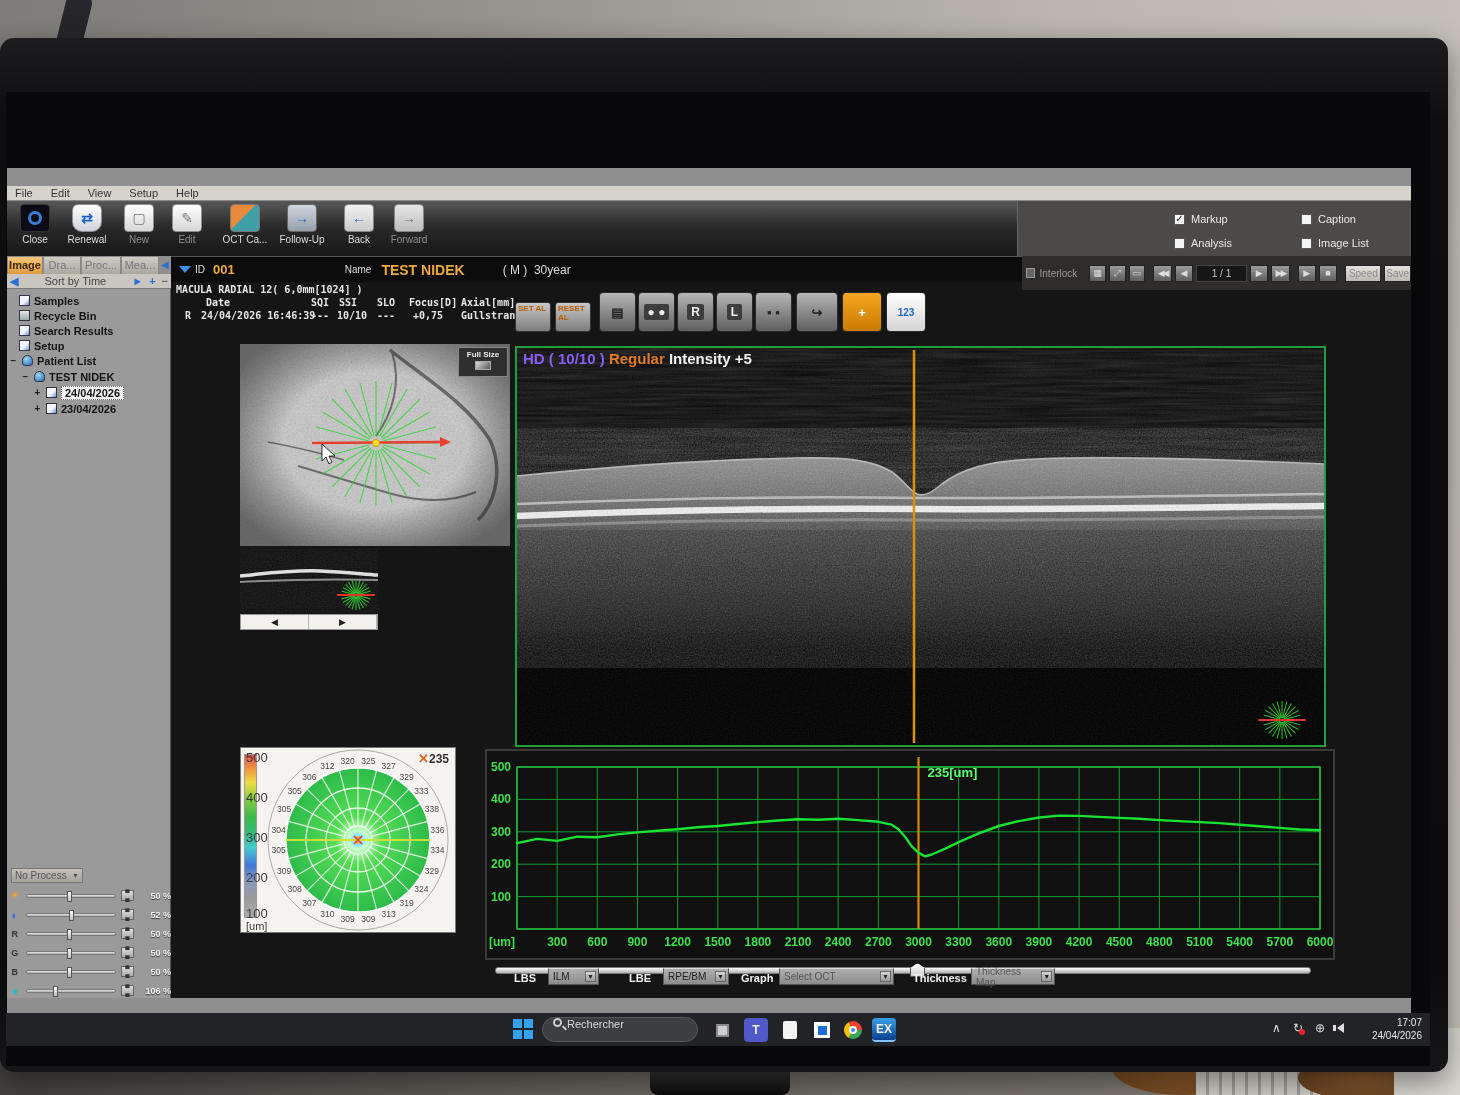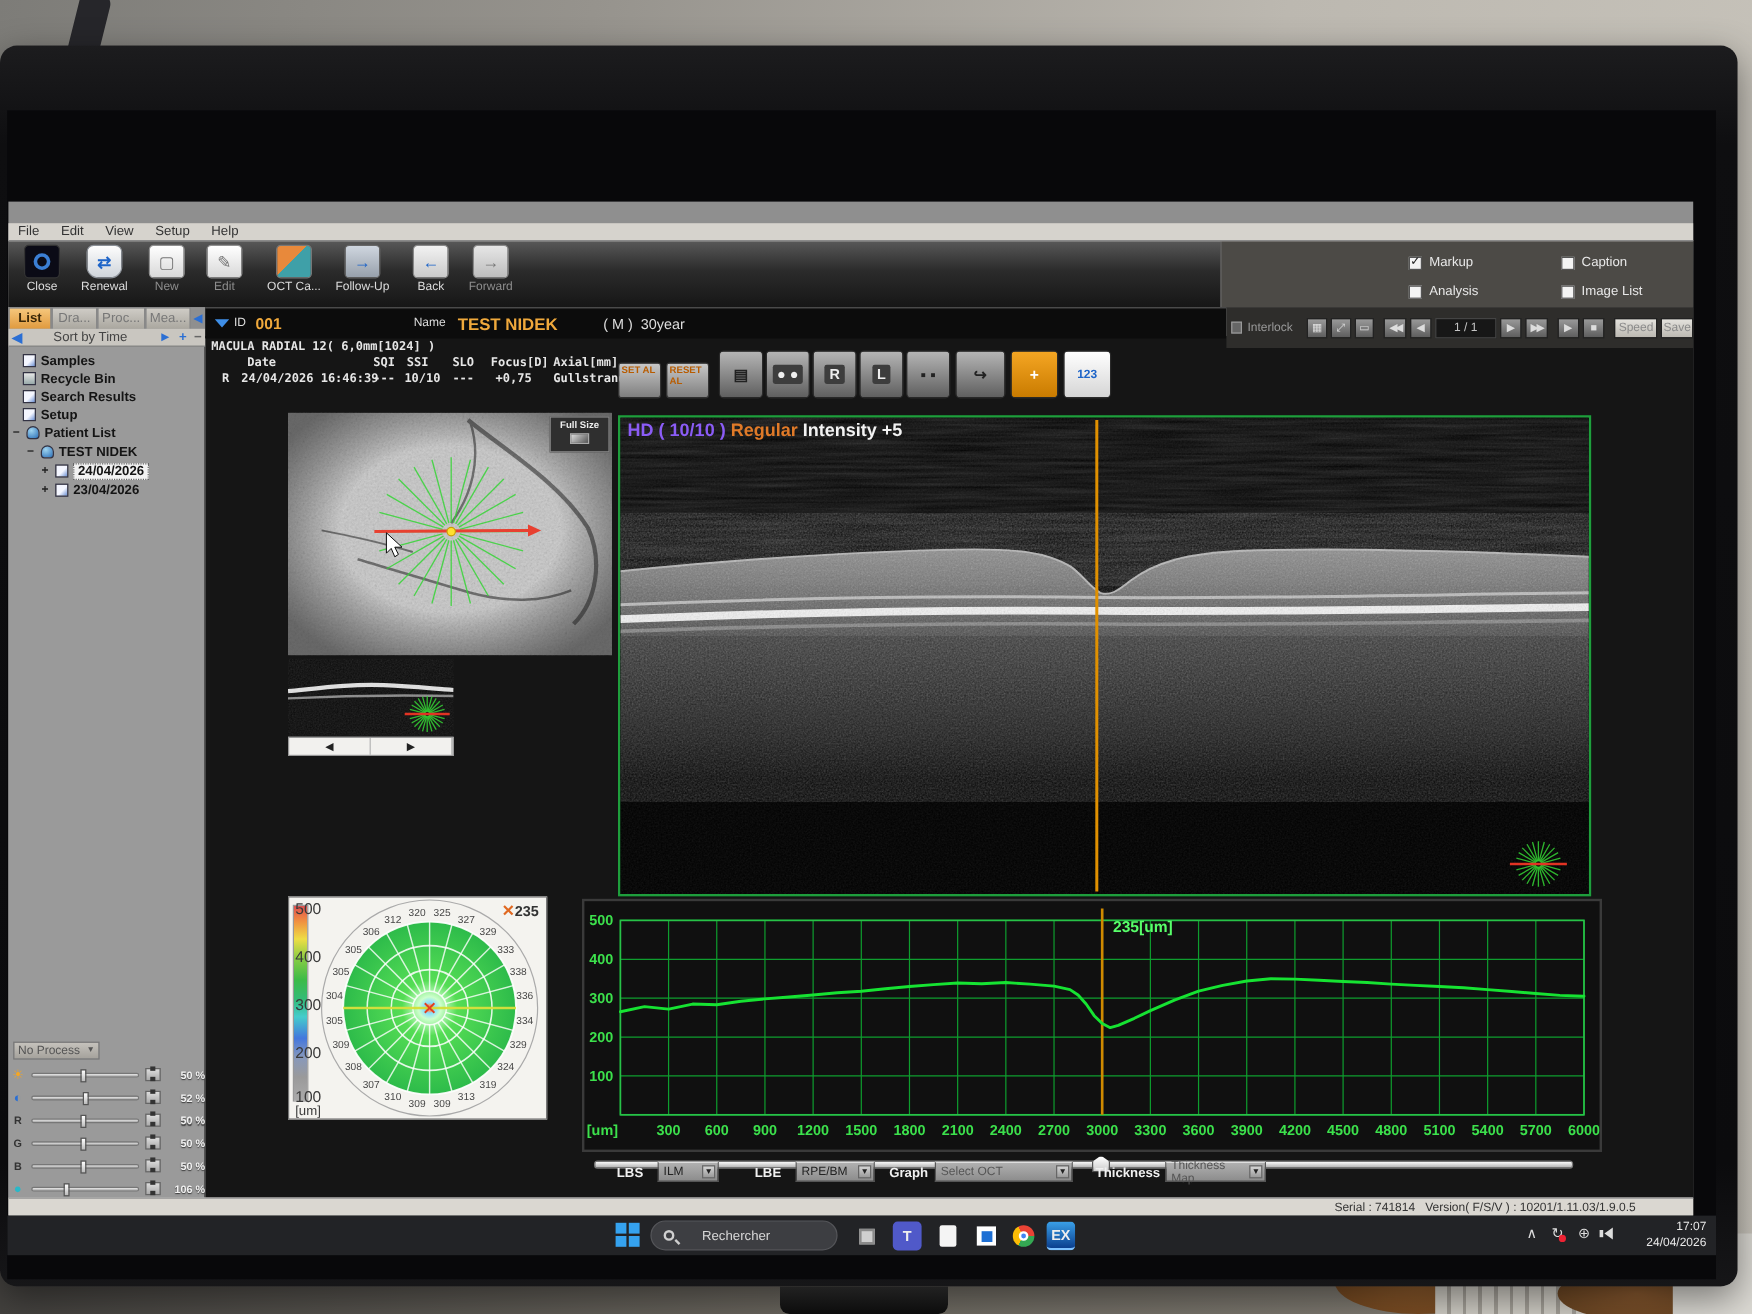--- a/index.html
+++ b/index.html
@@ -100,21 +100,21 @@
   .hthumb{position:absolute;width:15px;height:14px;background:linear-gradient(#fff,#ccc);border:1px solid #555;clip-path:polygon(50% 0,100% 38%,100% 100%,0 100%,0 38%)}
   .ctl{position:absolute;color:#f0f0f0;font-size:11px;font-weight:bold;top:692px}
   .dd{position:absolute;top:688px;height:17px;background:linear-gradient(#b0b0b0,#8c8c8c);border:1px solid #555;border-top-color:#ddd;color:#222;font-size:10px;display:flex;align-items:center;padding:0 2px 0 4px;justify-content:space-between}
   .dd .arr{width:11px;height:11px;background:linear-gradient(#d5d5d5,#9a9a9a);border:1px solid #666;font-size:7px;line-height:10px;text-align:center;color:#222}
   .statusbar{position:absolute;left:0;top:830px;width:1404px;height:15px;background:#dad7d1;border-top:1px solid #999;color:#333;font-size:10px;display:flex;align-items:center}
   .statusbar span{white-space:pre;padding-left:1105px}
   
   .taskbar{position:absolute;left:0;top:921px;width:1424px;height:33px;background:#222326;display:flex;align-items:center}
   .winlogo{position:absolute;left:507px;top:6px;width:21px;height:21px;display:grid;grid-template-columns:9px 9px;grid-template-rows:9px 9px;gap:2px}
   .winlogo i{background:#35a2ef}
-  .search{position:absolute;left:536px;top:4px;width:156px;height:25px;background:#3d3e42;border:1px solid #55565a;border-radius:13px;display:flex;align-items:center;color:#d8d8d8;font-size:11px;gap:23px;padding-left:10px}
+  .search{position:absolute;left:536px;top:4px;width:156px;height:25px;background:#3d3e42;border:1px solid #55565a;border-radius:13px;display:flex;align-items:flex-start;color:#d8d8d8;font-size:11px;gap:5px;padding-left:10px}
   .mag{width:9px;height:9px;border:2px solid #cfcfcf;border-radius:50%;position:relative}
   .mag::after{content:"";position:absolute;left:7px;top:7px;width:5px;height:2px;background:#cfcfcf;transform:rotate(45deg)}
   .tkico{position:absolute;top:5px;width:24px;height:24px;border-radius:4px;display:flex;align-items:center;justify-content:center;font-size:12px;color:#eee}
   .tray{position:absolute;right:86px;top:8px;display:flex;gap:12px;color:#ddd;font-size:12px;align-items:center}
   .clock{position:absolute;right:8px;top:3px;text-align:right;color:#e8e8e8;font-size:10px;line-height:13px}
   .reddot{position:relative}
   .reddot::after{content:"";position:absolute;right:-2px;bottom:0;width:6px;height:6px;border-radius:50%;background:#e23}
   .spk{width:0;height:0;border:5px solid transparent;border-right:7px solid #ddd;border-left:none;position:relative}
   .spk::before{content:"";position:absolute;left:-4px;top:-3px;width:3px;height:6px;background:#ddd}
 </style>
@@ -561,21 +561,21 @@
               <span class="arr">▼</span>
             </div>
           <span class="ctl" style="left:742px">Thickness</span>
           <div class="dd" style="left:800px;width:84px">
               <span style="color:#555">Thickness Map</span>
               <span class="arr">▼</span>
             </div>
         </div>
 
         <div class="tabs">
-          <div class="tab active" style="width:36px">List</div>
+          <div class="tab active" style="width:36px">Image</div>
           <div class="tab" style="width:38px">Dra...</div>
           <div class="tab" style="width:40px">Proc...</div>
           <div class="tab" style="width:38px">Mea...</div>
           <div class="tabarrow">◀</div>
         </div>
         <div class="sortrow">
           <span class="bluebtn">◀</span>
           <span style="flex:1;text-align:center">Sort by Time</span>
           <span class="bluebtn">►</span>
           <span class="bluebtn">+</span>
@@ -693,23 +693,20 @@
           <span class="pb" style="width:22px">◀</span>
           <span class="pagefield">1 / 1</span>
           <span class="pb" style="width:22px">▶</span>
           <span class="pb" style="width:22px;letter-spacing:-2px">▶▶</span>
           <span class="pb" style="width:22px;margin-left:8px">▶</span>
           <span class="pb" style="width:22px">■</span>
           <span class="pb light" style="width:44px;margin-left:8px">Speed</span>
           <span class="pb light" style="width:32px">Save</span>
         </div>
 
-        <div class="statusbar">
-            <span>Serial : 741814   Version( F/S/V ) : 10201/1.11.03/1.9.0.5</span>
-          </div>
 
         <div class="menubar">
           <span>File</span>
           <span>Edit</span>
           <span>View</span>
           <span>Setup</span>
           <span>Help</span>
         </div>
       </div>
 

